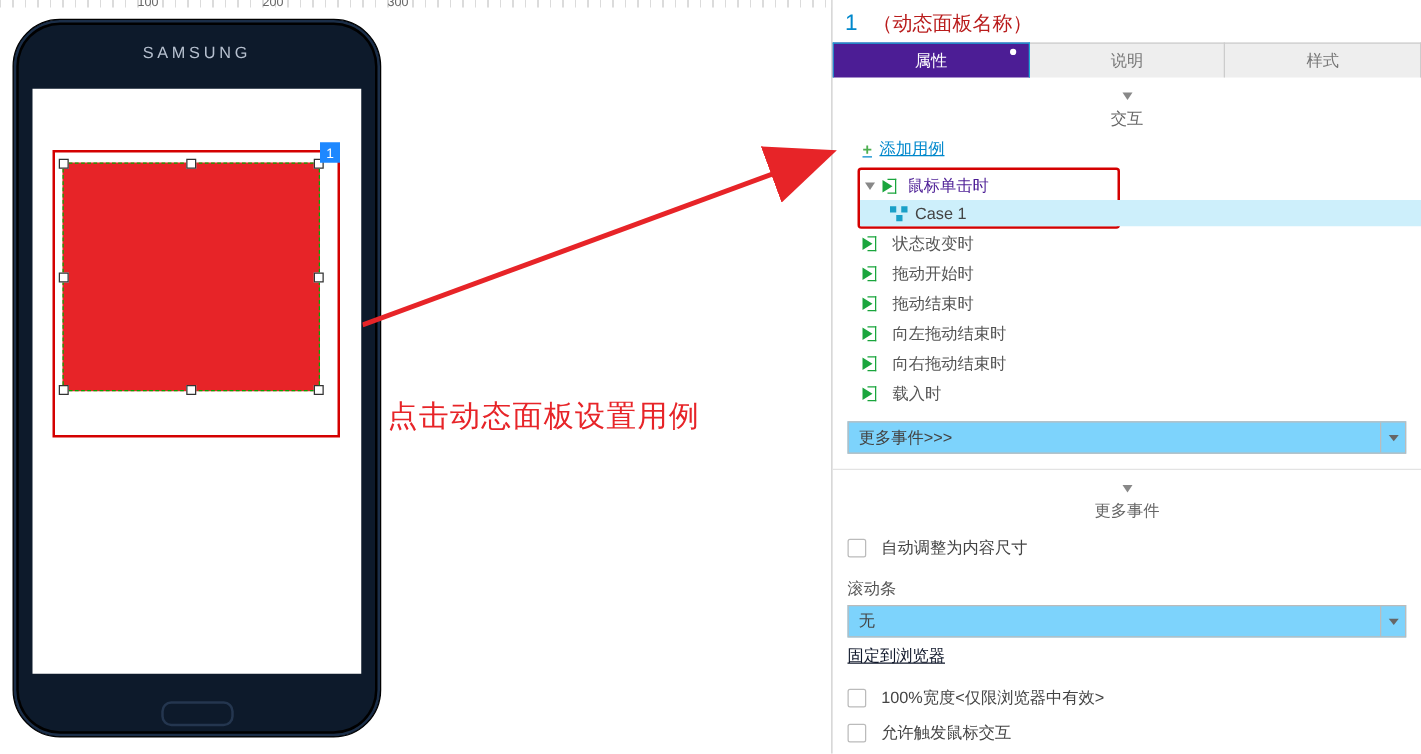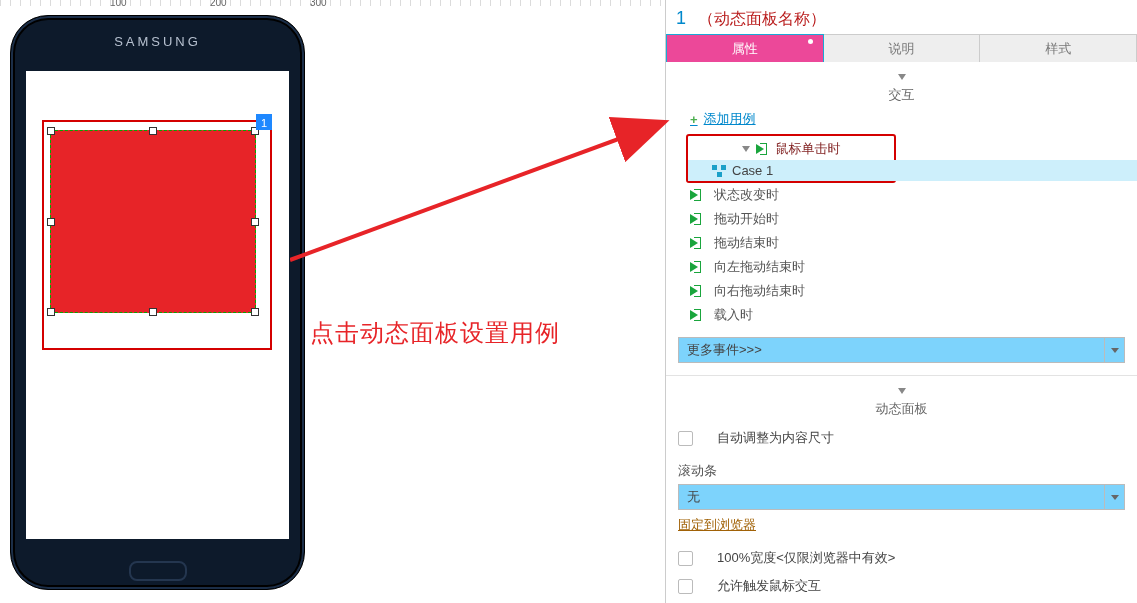--- a/index.html
+++ b/index.html
@@ -175,21 +175,21 @@
     font-size: 13px;
     background: #eee;
     color: #777;
     border: 1px solid #ccc;
     border-bottom: none;
     position: relative;
     cursor: pointer;
   }
   .tab + .tab { border-left: none; }
   .tab.active {
-    background: #ec4899;
+    background: #4c1d95;
     color: #fff;
     border-color: #19a8d6;
   }
   .tab.active .dirty-dot {
     position: absolute;
     right: 10px; top: 4px;
     width: 5px; height: 5px;
     border-radius: 50%;
     background: #fff;
   }
@@ -266,22 +266,21 @@
     border-radius: 3px;
     padding: 2px 0 0 0;
     margin-left: 6px;
     width: 210px;
   }
   .evt-click-row {
     display: flex;
     align-items: center;
     gap: 6px;
     padding: 2px 4px 2px 2px;
-    color: #7f1d1d;
-    justify-content: center;
+    color: #4c1d95;
   }
   .evt-click-row .tri {
     width: 0; height: 0;
     border-left: 4px solid transparent;
     border-right: 4px solid transparent;
     border-top: 6px solid #888;
     margin-left: 2px;
   }
   .case-row {
     display: flex;
@@ -339,33 +338,33 @@
     border-top: 5px solid #666;
   }
   .form-label {
     font-size: 13px;
     color: #555;
     margin: 10px 0 4px 0;
   }
   .check-row {
     display: flex;
     align-items: center;
-    gap: 24px;
+    gap: 12px;
     padding: 5px 0;
     font-size: 13px;
     color: #444;
   }
   .cbox {
     width: 15px; height: 15px;
     border: 1px solid #bbb;
     background: #fff;
     border-radius: 2px;
   }
   .link {
-    color: #a16207;
+    color: #0f172a;
     text-decoration: underline;
     font-size: 13px;
     cursor: pointer;
     display: inline-block;
     margin: 6px 0 10px 0;
   }
 </style>
 </head>
 <body>
 
@@ -479,21 +478,21 @@
       <span>更多事件&gt;&gt;&gt;</span>
       <span class="dd">
           <span class="tri2"></span>
         </span>
     </div>
   </div>
 
   <div class="section">
     <div class="section-header">
       <span class="caret"></span>
-      <span>动态面板</span>
+      <span>更多事件</span>
     </div>
 
     <div class="check-row">
       <span class="cbox"></span>
       <span>自动调整为内容尺寸</span>
     </div>
 
     <div class="form-label">滚动条</div>
     <div class="select-box">
       <span>无</span>

